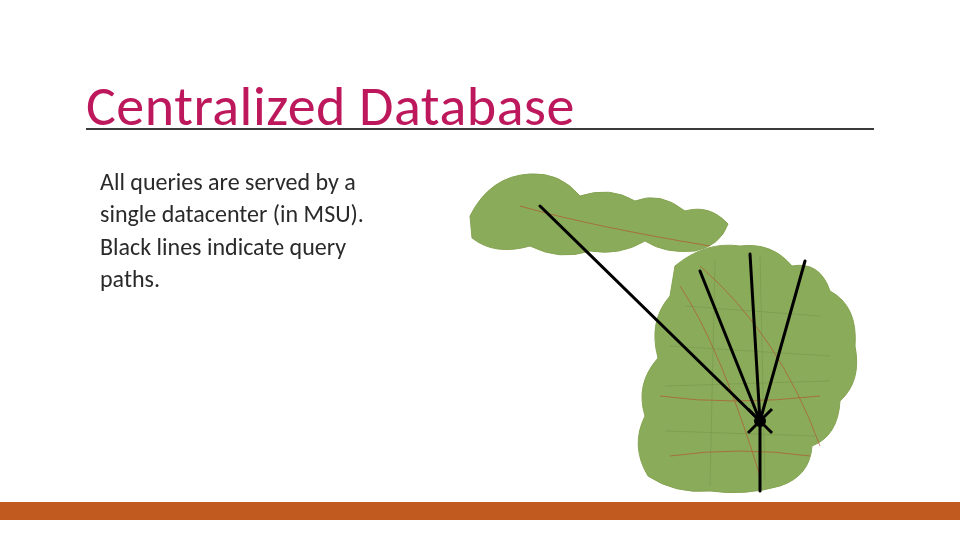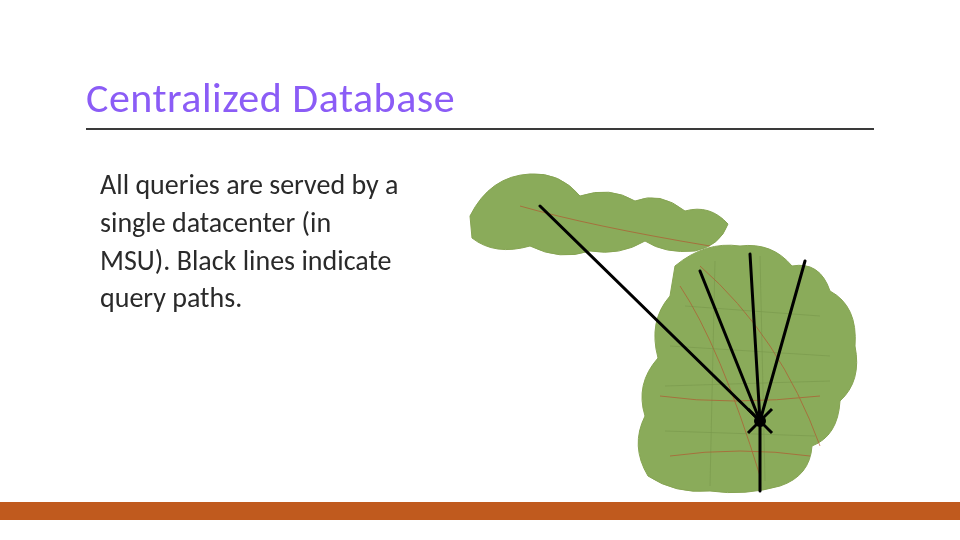--- a/index.html
+++ b/index.html
@@ -1,19 +1,19 @@
 <!DOCTYPE html>
 <html><head>
 <meta charset="utf-8">
 <style>
   html,body{margin:0;padding:0;width:960px;height:540px;font-family:"Calibri","Segoe UI",sans-serif;background:#fff;color:#333;overflow:hidden}
   .slide{position:relative;width:960px;height:540px}
-  .title{position:absolute;left:86px;top:72px;font-size:42px;font-weight:300;letter-spacing:.5px;color:#8b5cf6}
+  .title{position:absolute;left:86px;top:72px;font-size:56px;font-weight:300;letter-spacing:.5px;color:#be185d}
   .title-rule{position:absolute;left:86px;top:128px;width:788px;height:0;border-top:2px solid #3a3a3a}
-  .body-text{position:absolute;left:100px;top:166px;width:300px;font-size:28px;line-height:1.35;color:#2a2a2a}
+  .body-text{position:absolute;left:100px;top:166px;width:300px;font-size:24px;line-height:1.35;color:#2a2a2a}
   .bottom-bar{position:absolute;left:0;bottom:20px;width:960px;height:18px;background:#c05a1e}
   .map-wrap{position:absolute;left:460px;top:146px;width:420px;height:360px}
   .map-wrap svg{width:100%;height:100%}
 </style>
 </head>
 <body>
 
 <div class="slide">
 
   <div class="title">Centralized Database</div>

